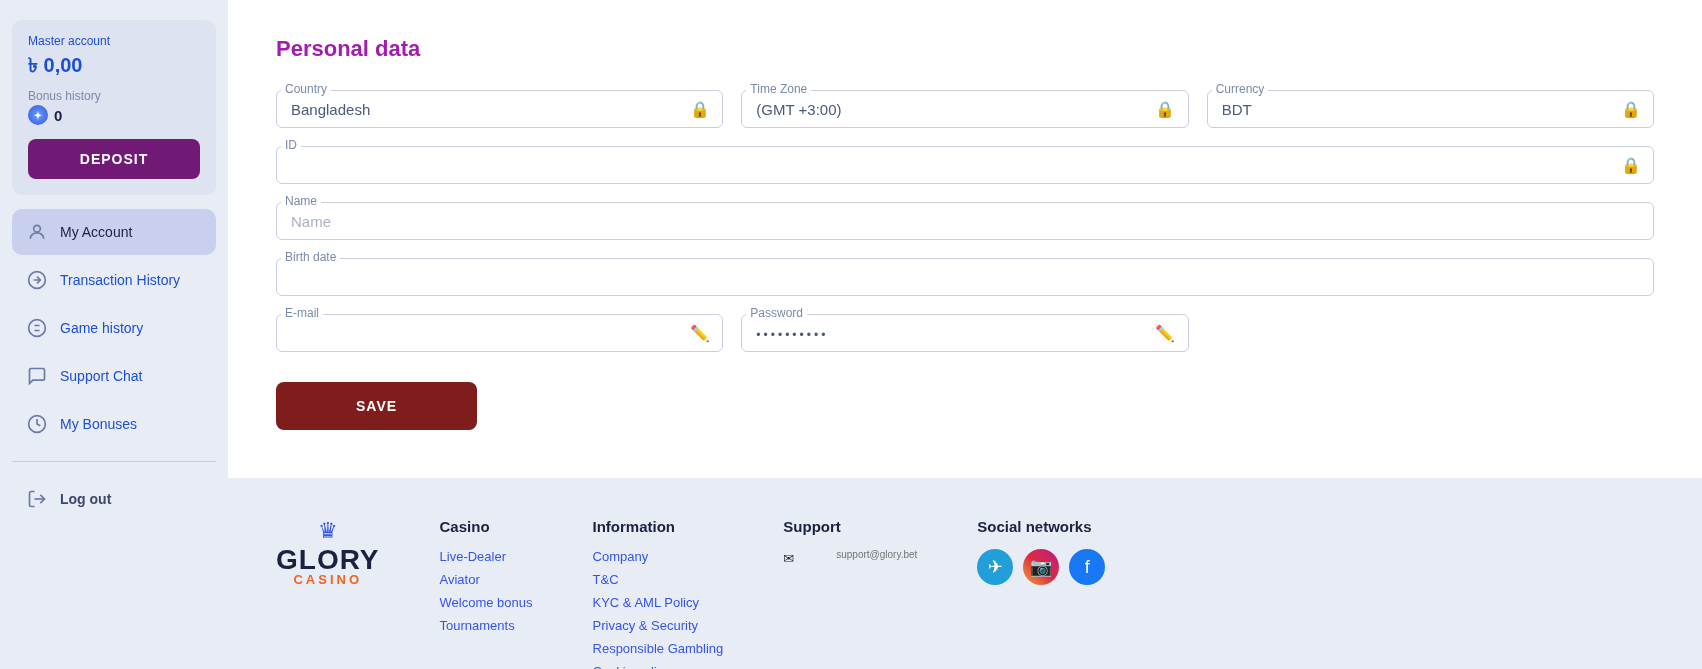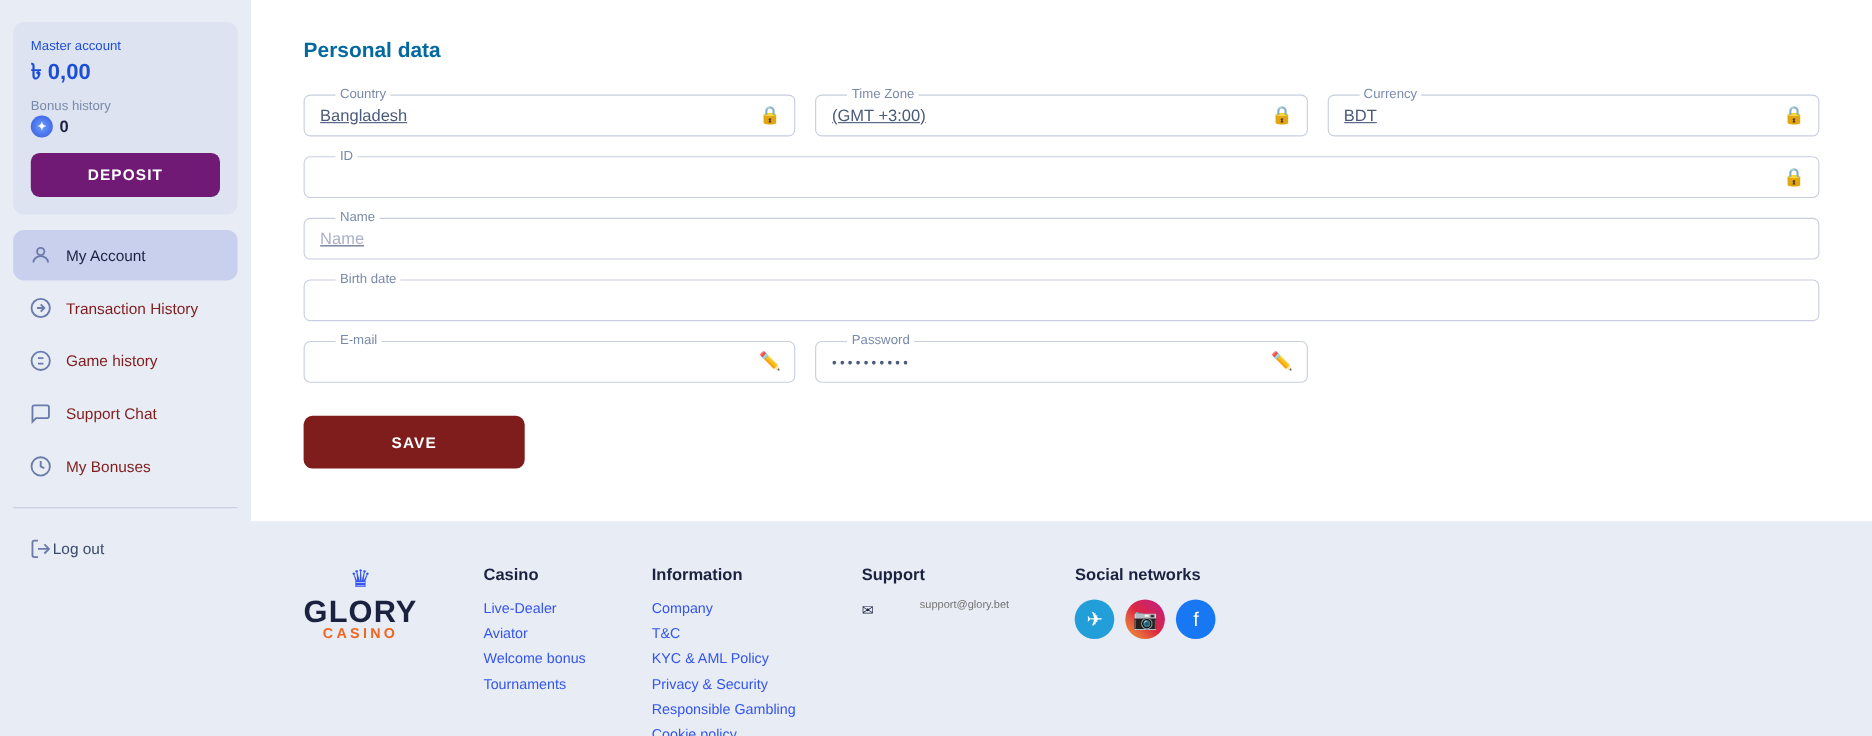--- a/index.html
+++ b/index.html
@@ -75,21 +75,21 @@
       flex-direction: column;
       gap: 2px;
     }
     .sidebar-item {
       display: flex;
       align-items: center;
       gap: 12px;
       padding: 12px 14px;
       border-radius: 10px;
       cursor: pointer;
-      color: #7f1d1d;
+      color: #1d4ed8;
       font-size: 14px;
       font-weight: 500;
       transition: background 0.15s;
     }
     .sidebar-item.active { background: #c8d0ee; color: #1a2240; }
     .sidebar-item-icon {
       width: 22px;
       height: 22px;
       display: flex;
       align-items: center;
@@ -97,42 +97,44 @@
       color: #6a7aaa;
     }
     .sidebar-divider {
       height: 1px;
       background: #c8cedf;
       margin: 8px 0;
     }
     .sidebar-logout {
       display: flex;
       align-items: center;
+      gap: 12px;
       padding: 12px 14px;
       cursor: pointer;
       color: #3a4a6a;
       font-size: 14px;
+      font-weight: bold;
     }
 
     
     .main-content {
       flex: 1;
       display: flex;
       flex-direction: column;
       overflow-y: auto;
     }
     .personal-data-section {
       background: white;
       padding: 36px 48px 48px;
       flex: 1;
     }
     .page-title {
-      font-size: 19px;
+      font-size: 22px;
       font-weight: 700;
-      color: #0369a1;
+      color: #a21caf;
       margin-bottom: 28px;
     }
     .form-grid {
       display: grid;
       grid-template-columns: 1fr 1fr 1fr;
       gap: 18px;
       margin-bottom: 18px;
     }
     .form-grid-2 {
       display: grid;
@@ -143,35 +145,34 @@
     .form-group {
       position: relative;
       border: 1.5px solid #c8cedf;
       border-radius: 6px;
       padding: 10px 14px 8px;
       background: white;
     }
     .form-label {
       position: absolute;
       top: -9px;
-      left: 28px;
+      left: 4px;
       background: white;
       padding: 0 4px;
       font-size: 12px;
       color: #7a8aaa;
     }
     .form-input {
       width: 100%;
       border: none;
       outline: none;
       font-size: 15px;
       color: #4a5a7a;
       background: transparent;
       padding-right: 24px;
-      text-decoration: underline;
     }
     .form-input::placeholder { color: #aab0c8; }
     .form-lock-icon {
       position: absolute;
       right: 12px;
       top: 50%;
       transform: translateY(-50%);
       color: #aab0c8;
       font-size: 16px;
     }

